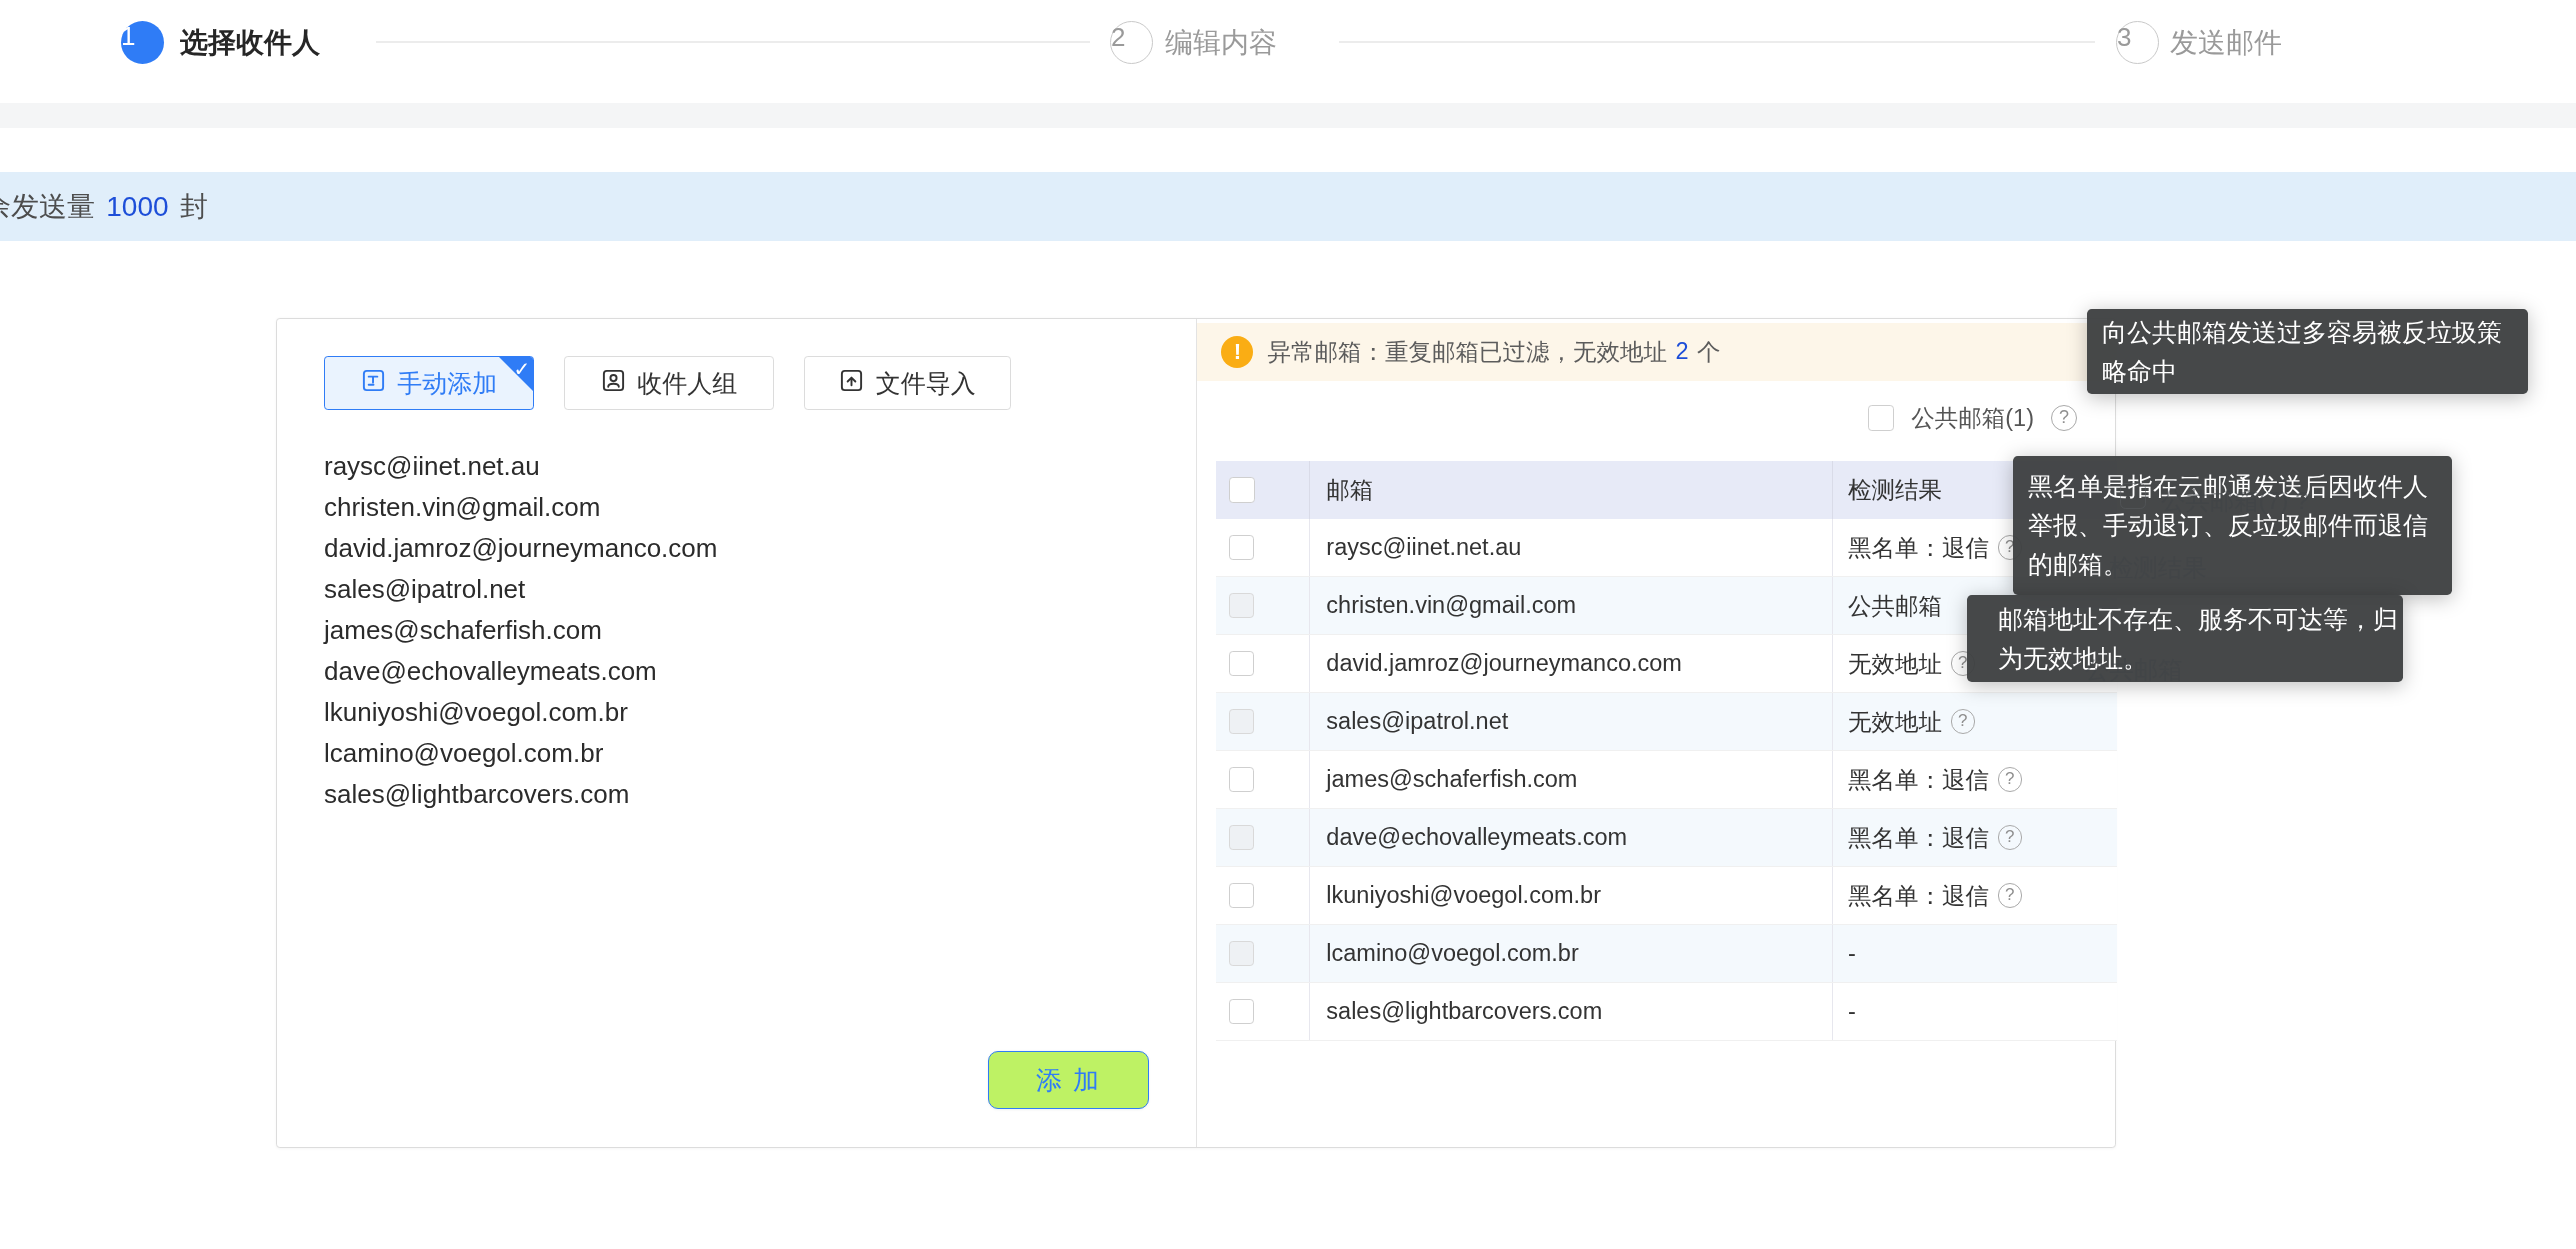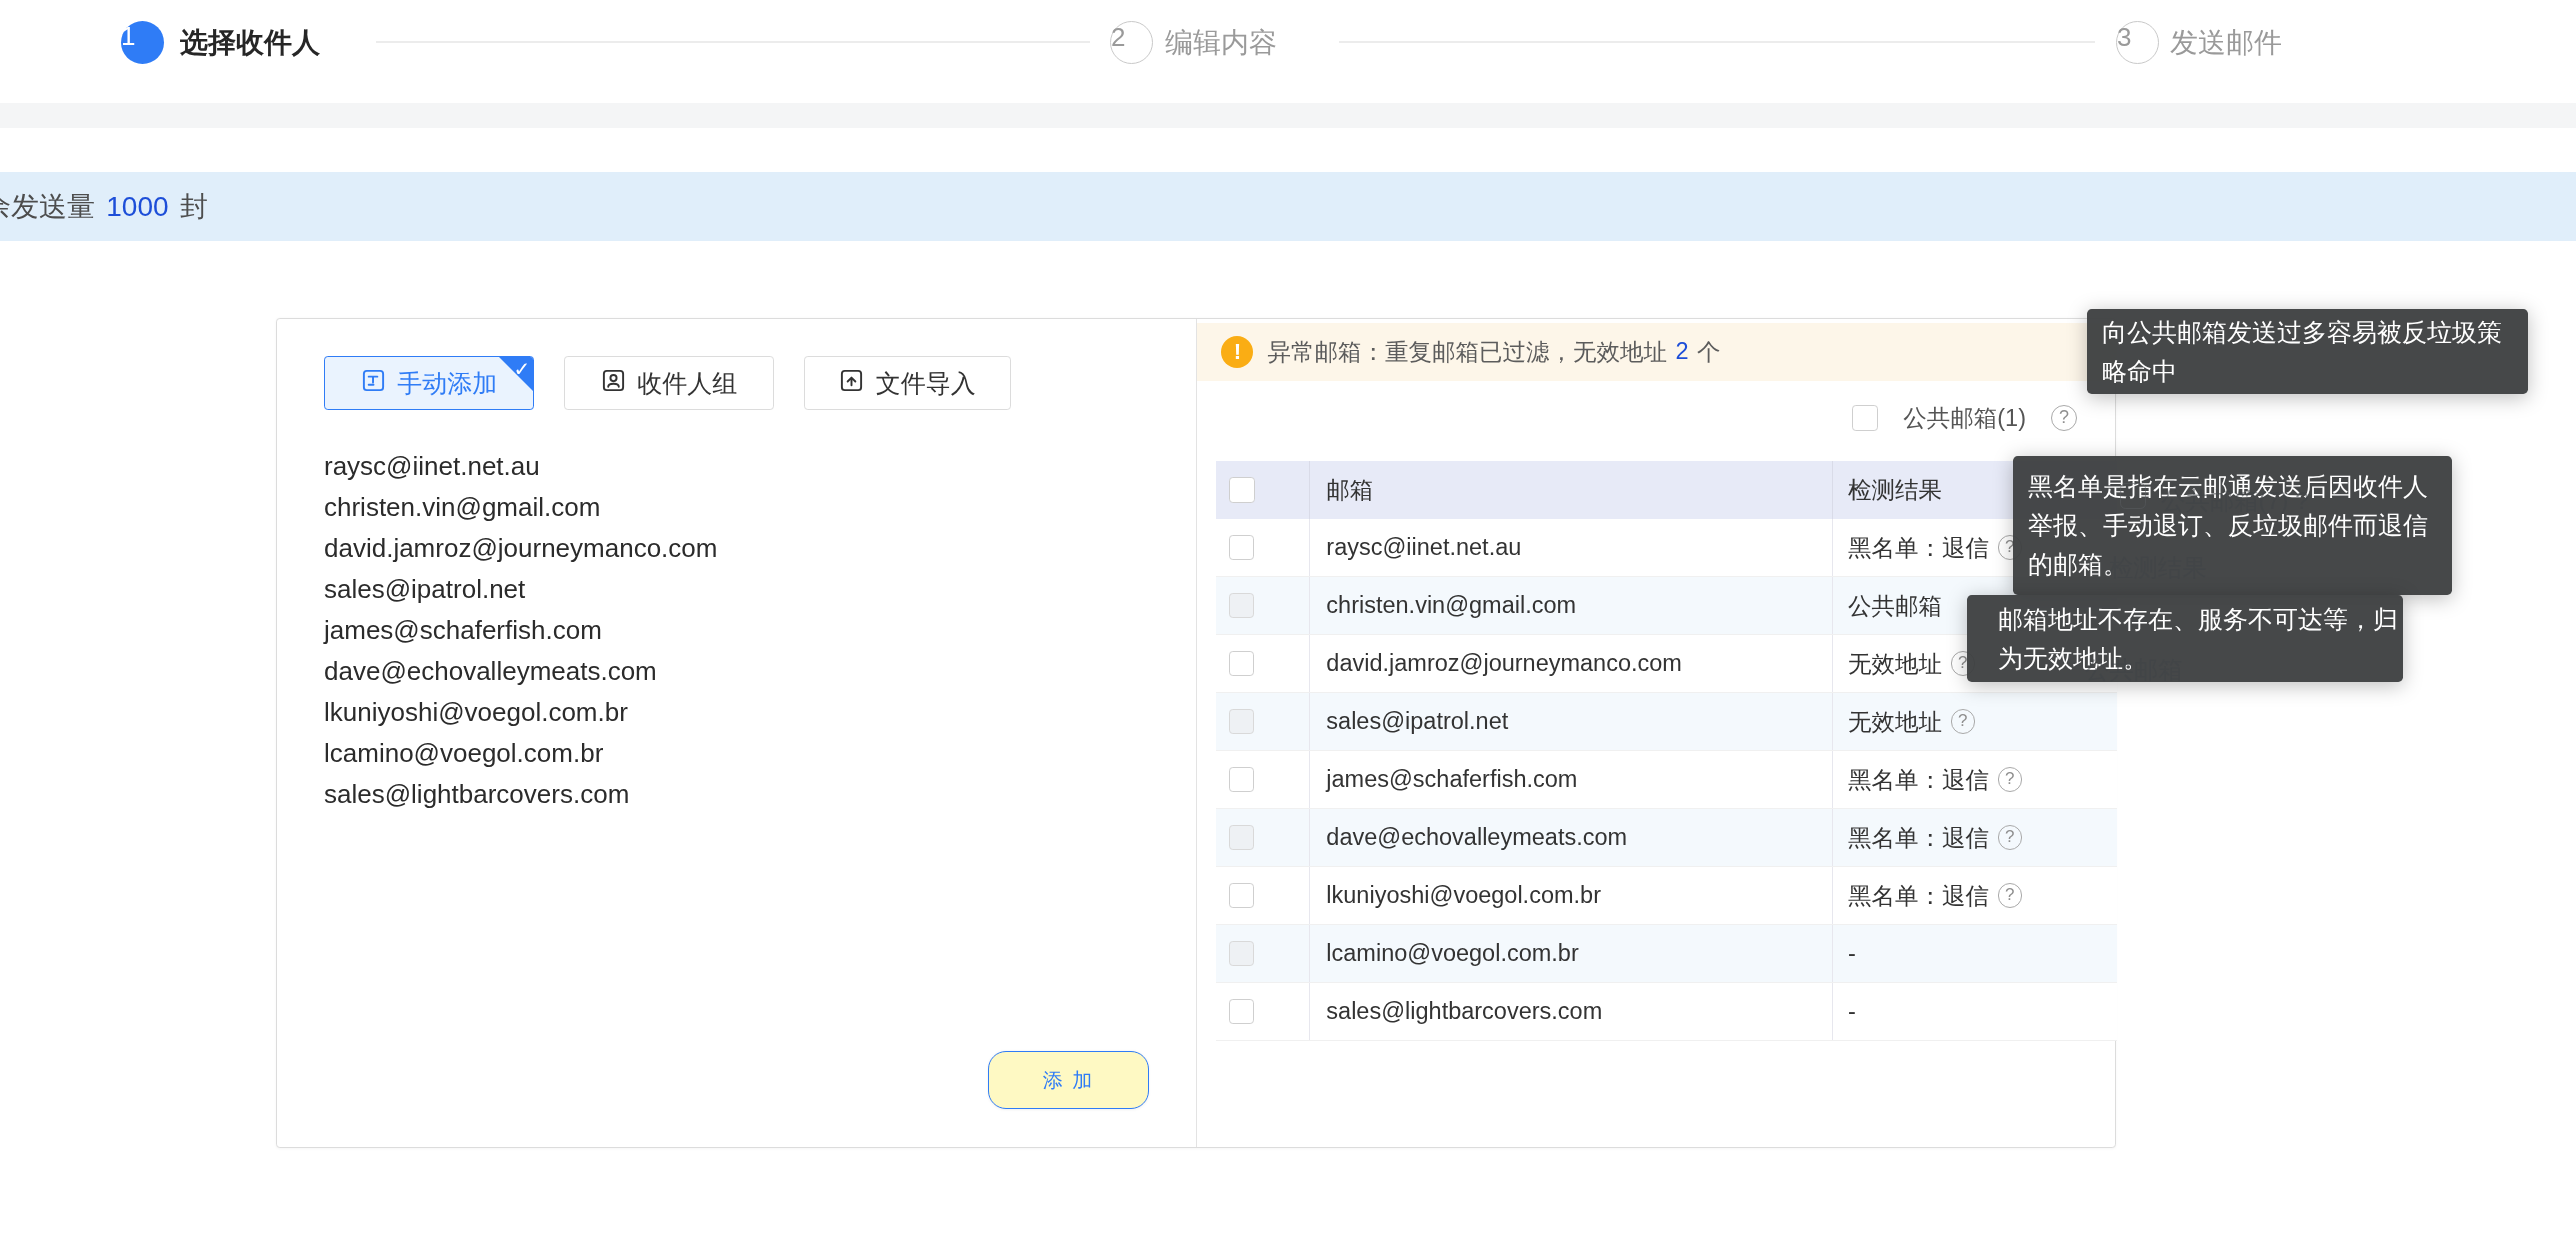--- a/index.html
+++ b/index.html
@@ -41,32 +41,32 @@
   .tab.active{border:1.9px solid #2f7cf6;background:#eaf3fe;color:#2f7cf6;overflow:hidden;}
   .tab-corner{position:absolute;top:-0.9px;right:-0.9px;width:0;height:0;
               border-top:36px solid #2f7cf6;border-left:36px solid transparent;}
   .tab-check{position:absolute;top:0px;right:2.8px;color:#fff;font-size:20px;font-weight:700;}
 
   
   #recipient-input{position:absolute;left:47px;top:127px;width:827px;height:526px;
                    font-size:26px;line-height:41px;color:#2b2b2b;cursor:text;}
 
   
-  #add-button{position:absolute;left:711px;top:732px;width:161px;height:58px;background:#fef9c3;
-              border:1.9px solid #2f7cf6;border-radius:18px;color:#2f7cf6;font-size:20px;
+  #add-button{position:absolute;left:711px;top:732px;width:161px;height:58px;background:#bef264;
+              border:1.9px solid #2f7cf6;border-radius:10px;color:#2f7cf6;font-size:26px;
               font-family:inherit;letter-spacing:1.9px;cursor:pointer;box-shadow:0 0.9px 2.8px rgba(0,0,0,.06);}
 
   
   #abnormal-alert{position:absolute;left:920px;top:3.8px;width:920px;height:58px;background:#fdf6e9;
                   display:flex;align-items:center;padding-left:24.4px;box-sizing:border-box;font-size:23.5px;color:#5c5c5c;}
   #warning-icon{width:32px;height:32px;border-radius:50%;background:#faad14;color:#fff;display:flex;
                 align-items:center;justify-content:center;font-size:22.5px;font-weight:700;margin-right:14px;}
   #abnormal-alert .red{margin:0 8.5px;}
 
-  #public-filter{position:absolute;right:38px;top:77px;height:43px;display:flex;align-items:center;gap:25px;
+  #public-filter{position:absolute;right:38px;top:77px;height:43px;display:flex;align-items:center;gap:17px;
                  font-size:23.5px;color:#555;}
   .cbx{width:26px;height:26px;border:1.9px solid #cfcfcf;border-radius:3.8px;background:#fff;box-sizing:border-box;cursor:pointer;}
   .help-ic{width:26px;height:26px;border-radius:50%;border:1.9px solid #a9a9a9;color:#8f8f8f;display:inline-flex;
            align-items:center;justify-content:center;font-size:18px;box-sizing:border-box;cursor:pointer;flex:0 0 auto;}
 
   
   #check-table{position:absolute;left:939px;top:142px;width:901px;box-sizing:border-box;}
   .trow{display:flex;align-items:stretch;box-sizing:border-box;}
   .thead{height:58px;background:#e7eaf7;}
   .tbody-row{height:58px;border-bottom:0.9px solid #f0f0f0;background:#fff;}

